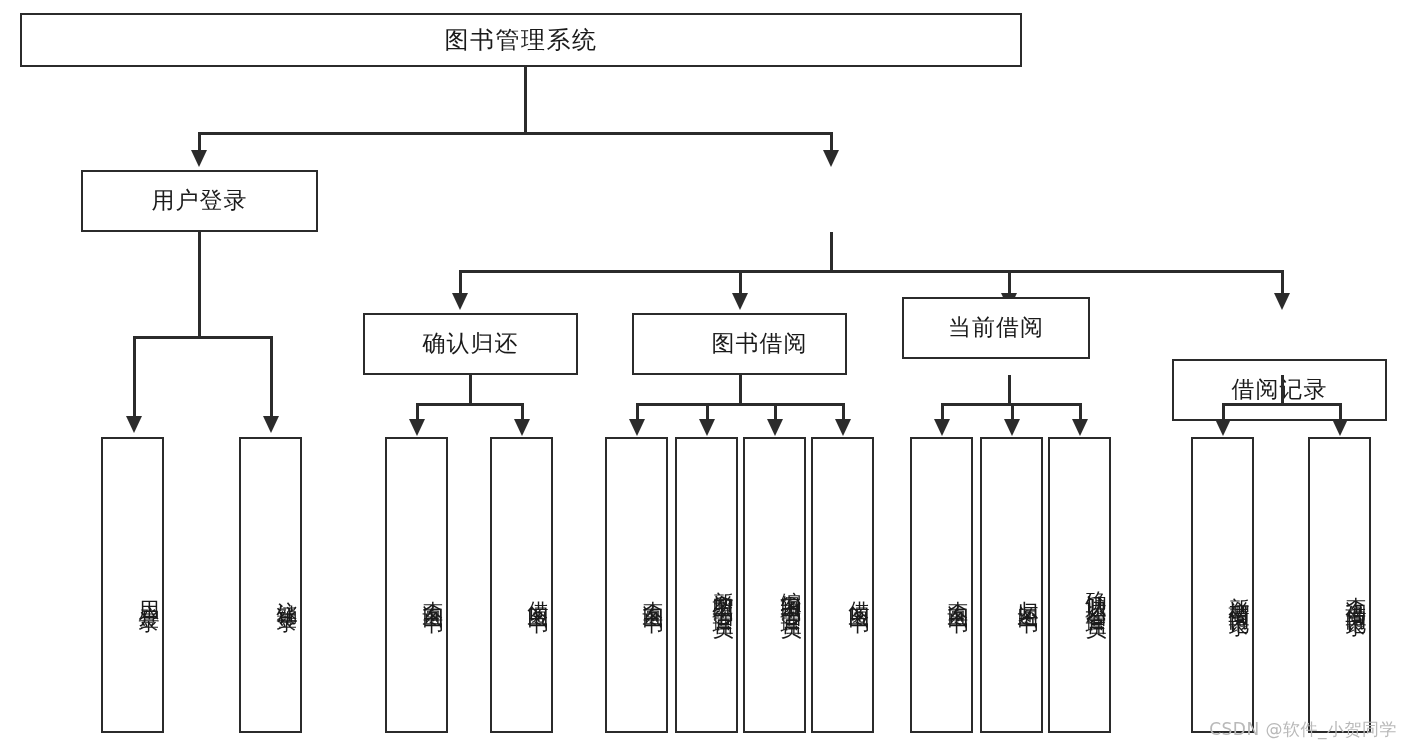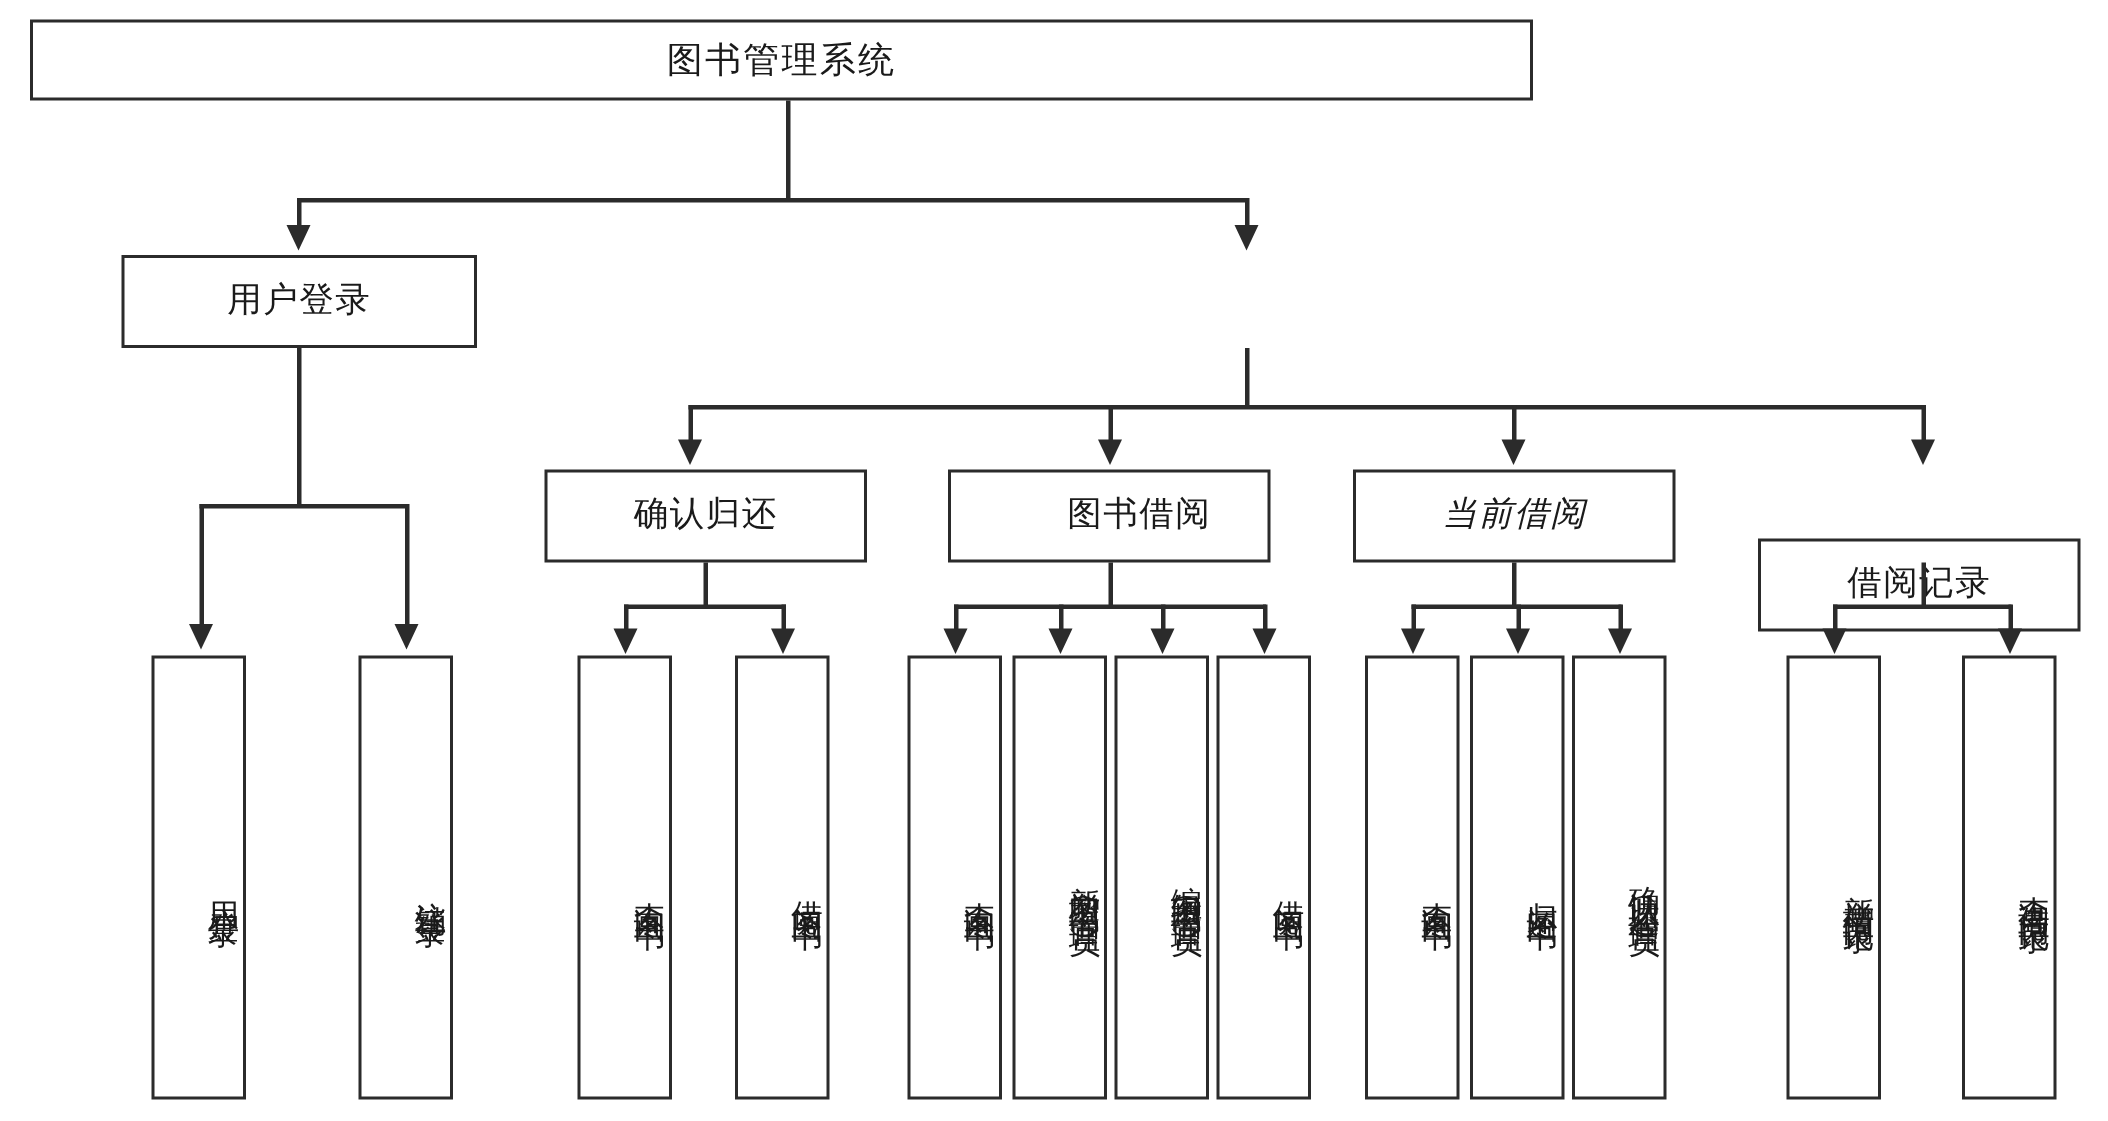--- a/index.html
+++ b/index.html
@@ -123,21 +123,21 @@
   <div class="arrow" style="left:1274px;top:293px;"></div>
 
   <div class="node horiz" style="left:363px;top:313px;width:215px;height:62px;">
     <span>确认归还</span>
   </div>
 
   <div class="node horiz" style="left:632px;top:313px;width:215px;height:62px;padding-left:40px;">
     <span>图书借阅</span>
   </div>
 
-  <div class="node horiz" style="left:902px;top:313px;width:215px;height:62px;font-style:italic;">
+  <div class="node horiz" style="left:902px;top:297px;width:188px;height:62px;">
     <span>当前借阅</span>
   </div>
 
   <div class="node horiz" style="left:1172px;top:313px;width:215px;height:62px;margin-top:46px;">
     <span>借阅记录</span>
   </div>
 
   <div class="ln v" style="left:469px;top:375px;height:30px;"></div>
   <div class="ln h" style="left:416px;top:403px;width:108px;"></div>
   <div class="ln v" style="left:416px;top:403px;height:18px;"></div>
@@ -209,14 +209,15 @@
     <span class="vtext">确认归还（管理员）</span>
   </div>
 
   <div class="node vert" style="left:1191px;top:437px;width:63px;height:296px;">
     <span class="vtext">新增借阅记录</span>
   </div>
   <div class="node vert" style="left:1308px;top:437px;width:63px;height:296px;">
     <span class="vtext">查询借阅记录</span>
   </div>
 
+  <div id="watermark">CSDN @软件_小贺同学</div>
 
 </div>
 
 </body></html>

